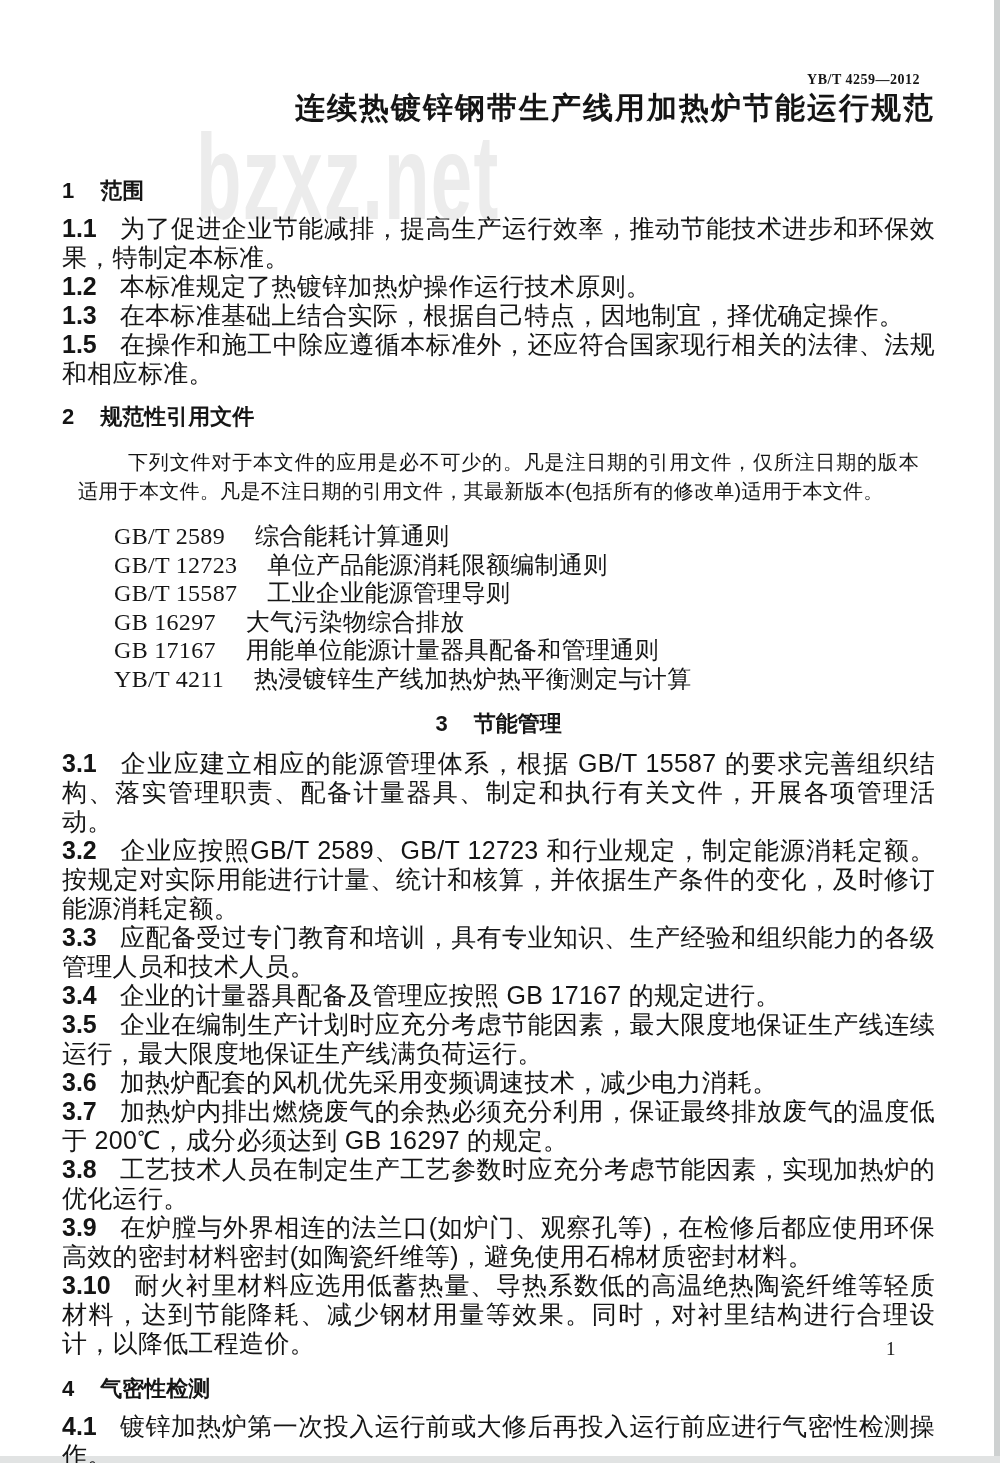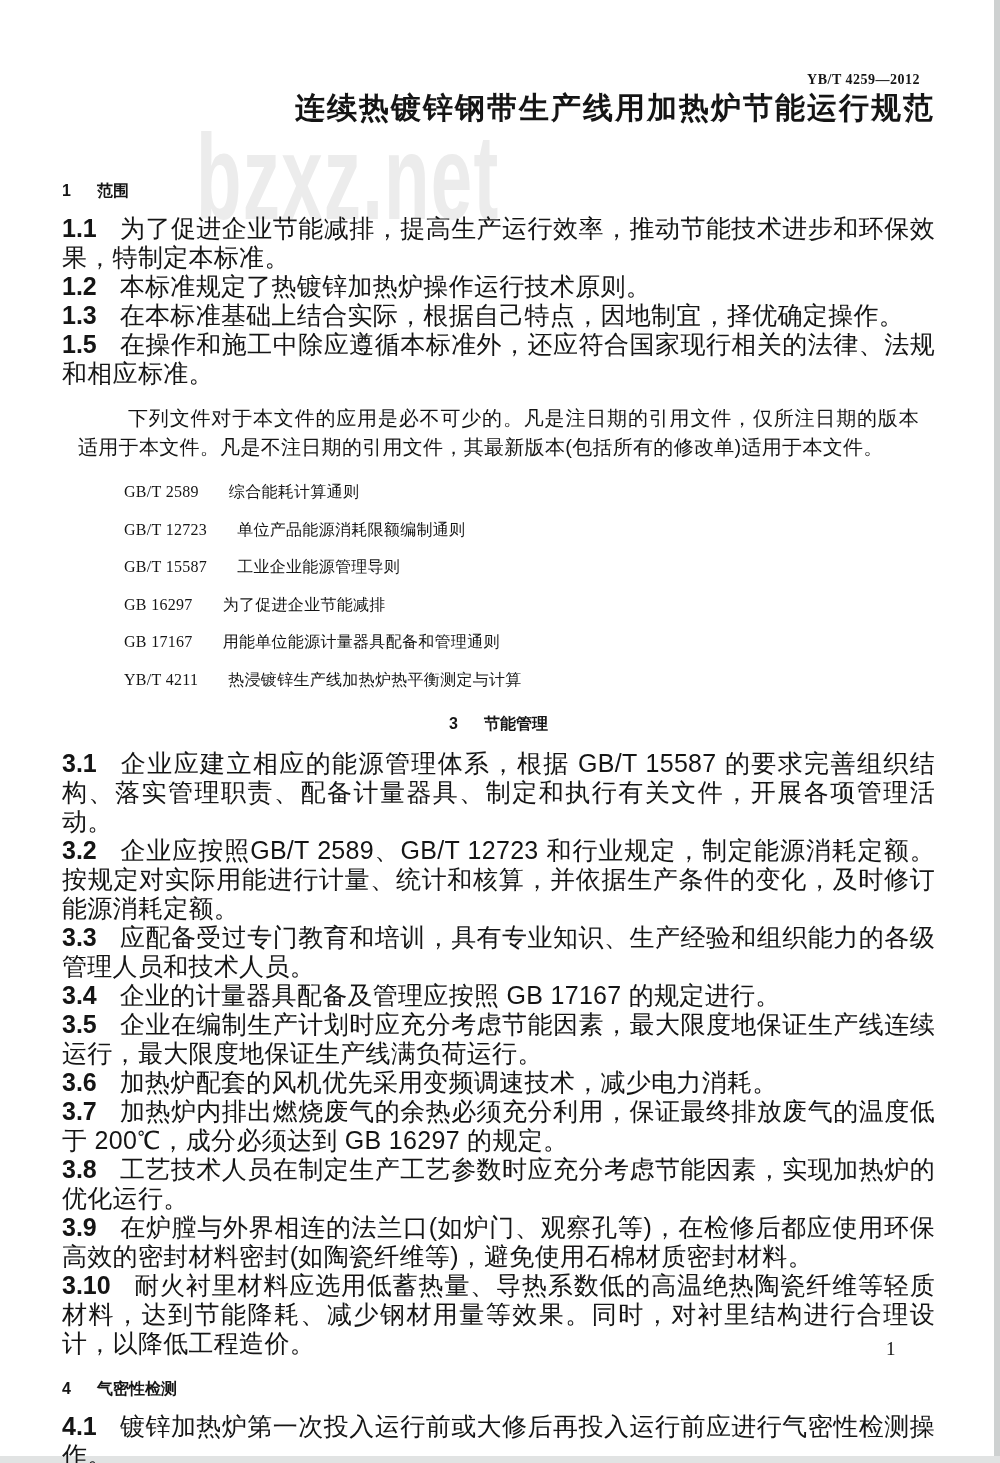--- a/index.html
+++ b/index.html
@@ -57,21 +57,21 @@
   .doc-title {
     margin: 88px 0 0 0;
     text-align: right;
     font-size: 30px;
     font-weight: bold;
     letter-spacing: 2px;
     line-height: 40px;
   }
   .sec-heading {
     margin: 48px 0 8px 0;
-    font-size: 16px;
+    font-size: 22px;
     font-weight: bold;
     line-height: 30px;
   }
   .sec-heading.h2 { margin-top: 14px; margin-bottom: 10px; }
   .sec-heading.h3 { margin-top: 16px; margin-bottom: 10px; text-align: center; }
   .sec-heading.h4 { margin-top: 16px; }
   .sec-num { margin-right: 26px; }
   .clause {
     margin: 0;
     font-size: 25px;
@@ -86,23 +86,23 @@
   }
   .intro-para {
     margin: 16px;
     font-size: 20px;
     line-height: 29px;
     text-align: justify;
     text-indent: 50px;
     letter-spacing: 0.3px;
   }
   .ref-line {
-    margin: 10px;
+    margin: 0;
     padding-left: 52px;
-    font-size: 16px;
+    font-size: 24px;
     line-height: 27.5px;
     letter-spacing: 0.3px;
   }
   .ref-code {
     font-family: "Liberation Serif", serif;
     margin-right: 30px;
   }
   .page-number {
     position: absolute;
     left: 886px;
@@ -126,25 +126,28 @@
     <h1 class="doc-title">连续热镀锌钢带生产线用加热炉节能运行规范</h1>
 
     <h2 class="sec-heading">
       <span class="sec-num">1</span><span>范围</span>
     </h2>
     <p class="clause"><span class="clause-num">1.1</span><span>为了促进企业节能减排，提高生产运行效率，推动节能技术进步和环保效果，特制定本标准。</span></p>
     <p class="clause"><span class="clause-num">1.2</span><span>本标准规定了热镀锌加热炉操作运行技术原则。</span></p>
     <p class="clause"><span class="clause-num">1.3</span><span>在本标准基础上结合实际，根据自己特点，因地制宜，择优确定操作。</span></p>
     <p class="clause"><span class="clause-num">1.5</span><span>在操作和施工中除应遵循本标准外，还应符合国家现行相关的法律、法规和相应标准。</span></p>
 
+    <h2 class="sec-heading h2">
+      <span class="sec-num">2</span><span>规范性引用文件</span>
+    </h2>
     <p class="intro-para">下列文件对于本文件的应用是必不可少的。凡是注日期的引用文件，仅所注日期的版本适用于本文件。凡是不注日期的引用文件，其最新版本(包括所有的修改单)适用于本文件。</p>
     <p class="ref-line"><span class="ref-code">GB/T 2589</span><span>综合能耗计算通则</span></p>
     <p class="ref-line"><span class="ref-code">GB/T 12723</span><span>单位产品能源消耗限额编制通则</span></p>
     <p class="ref-line"><span class="ref-code">GB/T 15587</span><span>工业企业能源管理导则</span></p>
-    <p class="ref-line"><span class="ref-code">GB 16297</span><span>为了促进企业节能减排</span></p>
+    <p class="ref-line"><span class="ref-code">GB 16297</span><span>大气污染物综合排放</span></p>
     <p class="ref-line"><span class="ref-code">GB 17167</span><span>用能单位能源计量器具配备和管理通则</span></p>
     <p class="ref-line"><span class="ref-code">YB/T 4211</span><span>热浸镀锌生产线加热炉热平衡测定与计算</span></p>
 
     <h2 class="sec-heading h3">
       <span class="sec-num">3</span><span>节能管理</span>
     </h2>
     <p class="clause"><span class="clause-num">3.1</span><span>企业应建立相应的能源管理体系，根据 GB/T 15587 的要求完善组织结构、落实管理职责、配备计量器具、制定和执行有关文件，开展各项管理活动。</span></p>
     <p class="clause"><span class="clause-num">3.2</span><span>企业应按照GB/T 2589、GB/T 12723 和行业规定，制定能源消耗定额。按规定对实际用能进行计量、统计和核算，并依据生产条件的变化，及时修订能源消耗定额。</span></p>
     <p class="clause"><span class="clause-num">3.3</span><span>应配备受过专门教育和培训，具有专业知识、生产经验和组织能力的各级管理人员和技术人员。</span></p>
     <p class="clause"><span class="clause-num">3.4</span><span>企业的计量器具配备及管理应按照 GB 17167 的规定进行。</span></p>

